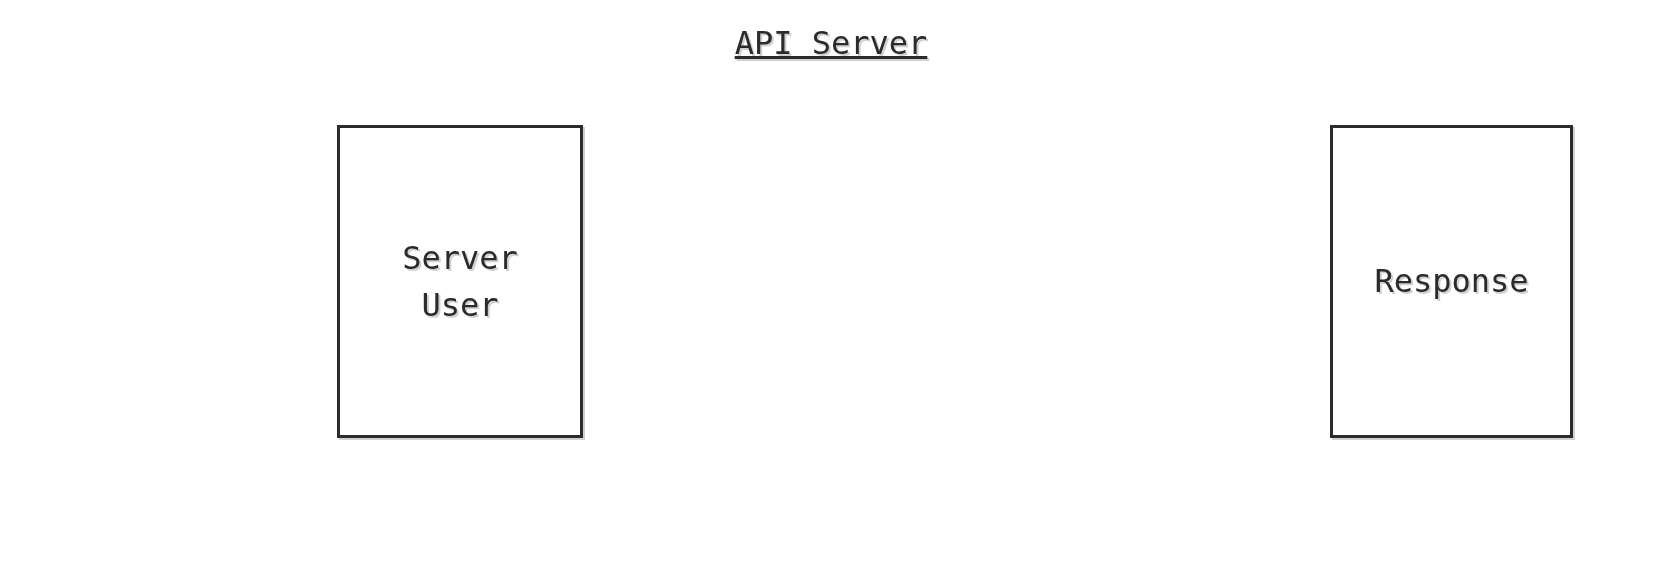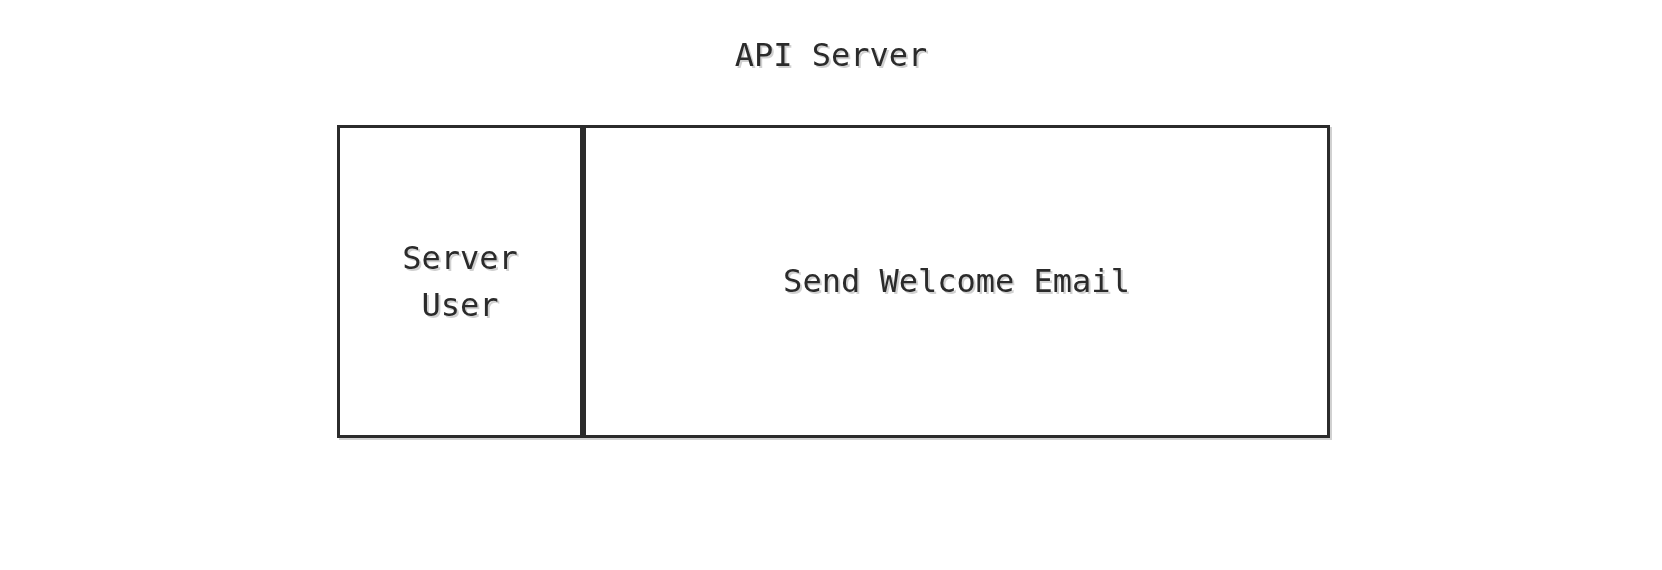--- a/index.html
+++ b/index.html
@@ -15,28 +15,29 @@
     color:var(--ink);
     overflow:hidden;
   }
   .canvas{
     position:relative;
     width:1662px;height:570px;
     background:var(--bg);
   }
   .diagram-title{
     position:absolute;
-    top:36px;left:0;
+    top:24px;left:0;
     width:100%;
     text-align:center;
     font-size:32px;
     line-height:1.2;
     color:var(--ink);
     text-shadow:2px 2px 0 var(--shadow);
     white-space:pre;
+    text-decoration:underline;
   }
   .span-box{
     position:absolute;
     top:125px;
     height:313px;
     background:var(--bg);
     border:3px solid var(--ink);
     box-shadow:2px 2px 0 var(--shadow);
     display:flex;
     align-items:center;
@@ -62,18 +63,18 @@
 <div class="canvas">
 
   <div class="diagram-title">API Server</div>
 
 
   <div class="span-box span-create-user">
     <span class="span-label">Server
 User</span>
   </div>
 
-  <div class="span-box span-send-welcome-email">
-    <span class="span-label">Send Welcome Email</span>
+
+  <div class="span-box span-response">
+    <span class="span-label">Response</span>
   </div>
-
 
 </div>
 
 </body></html>

